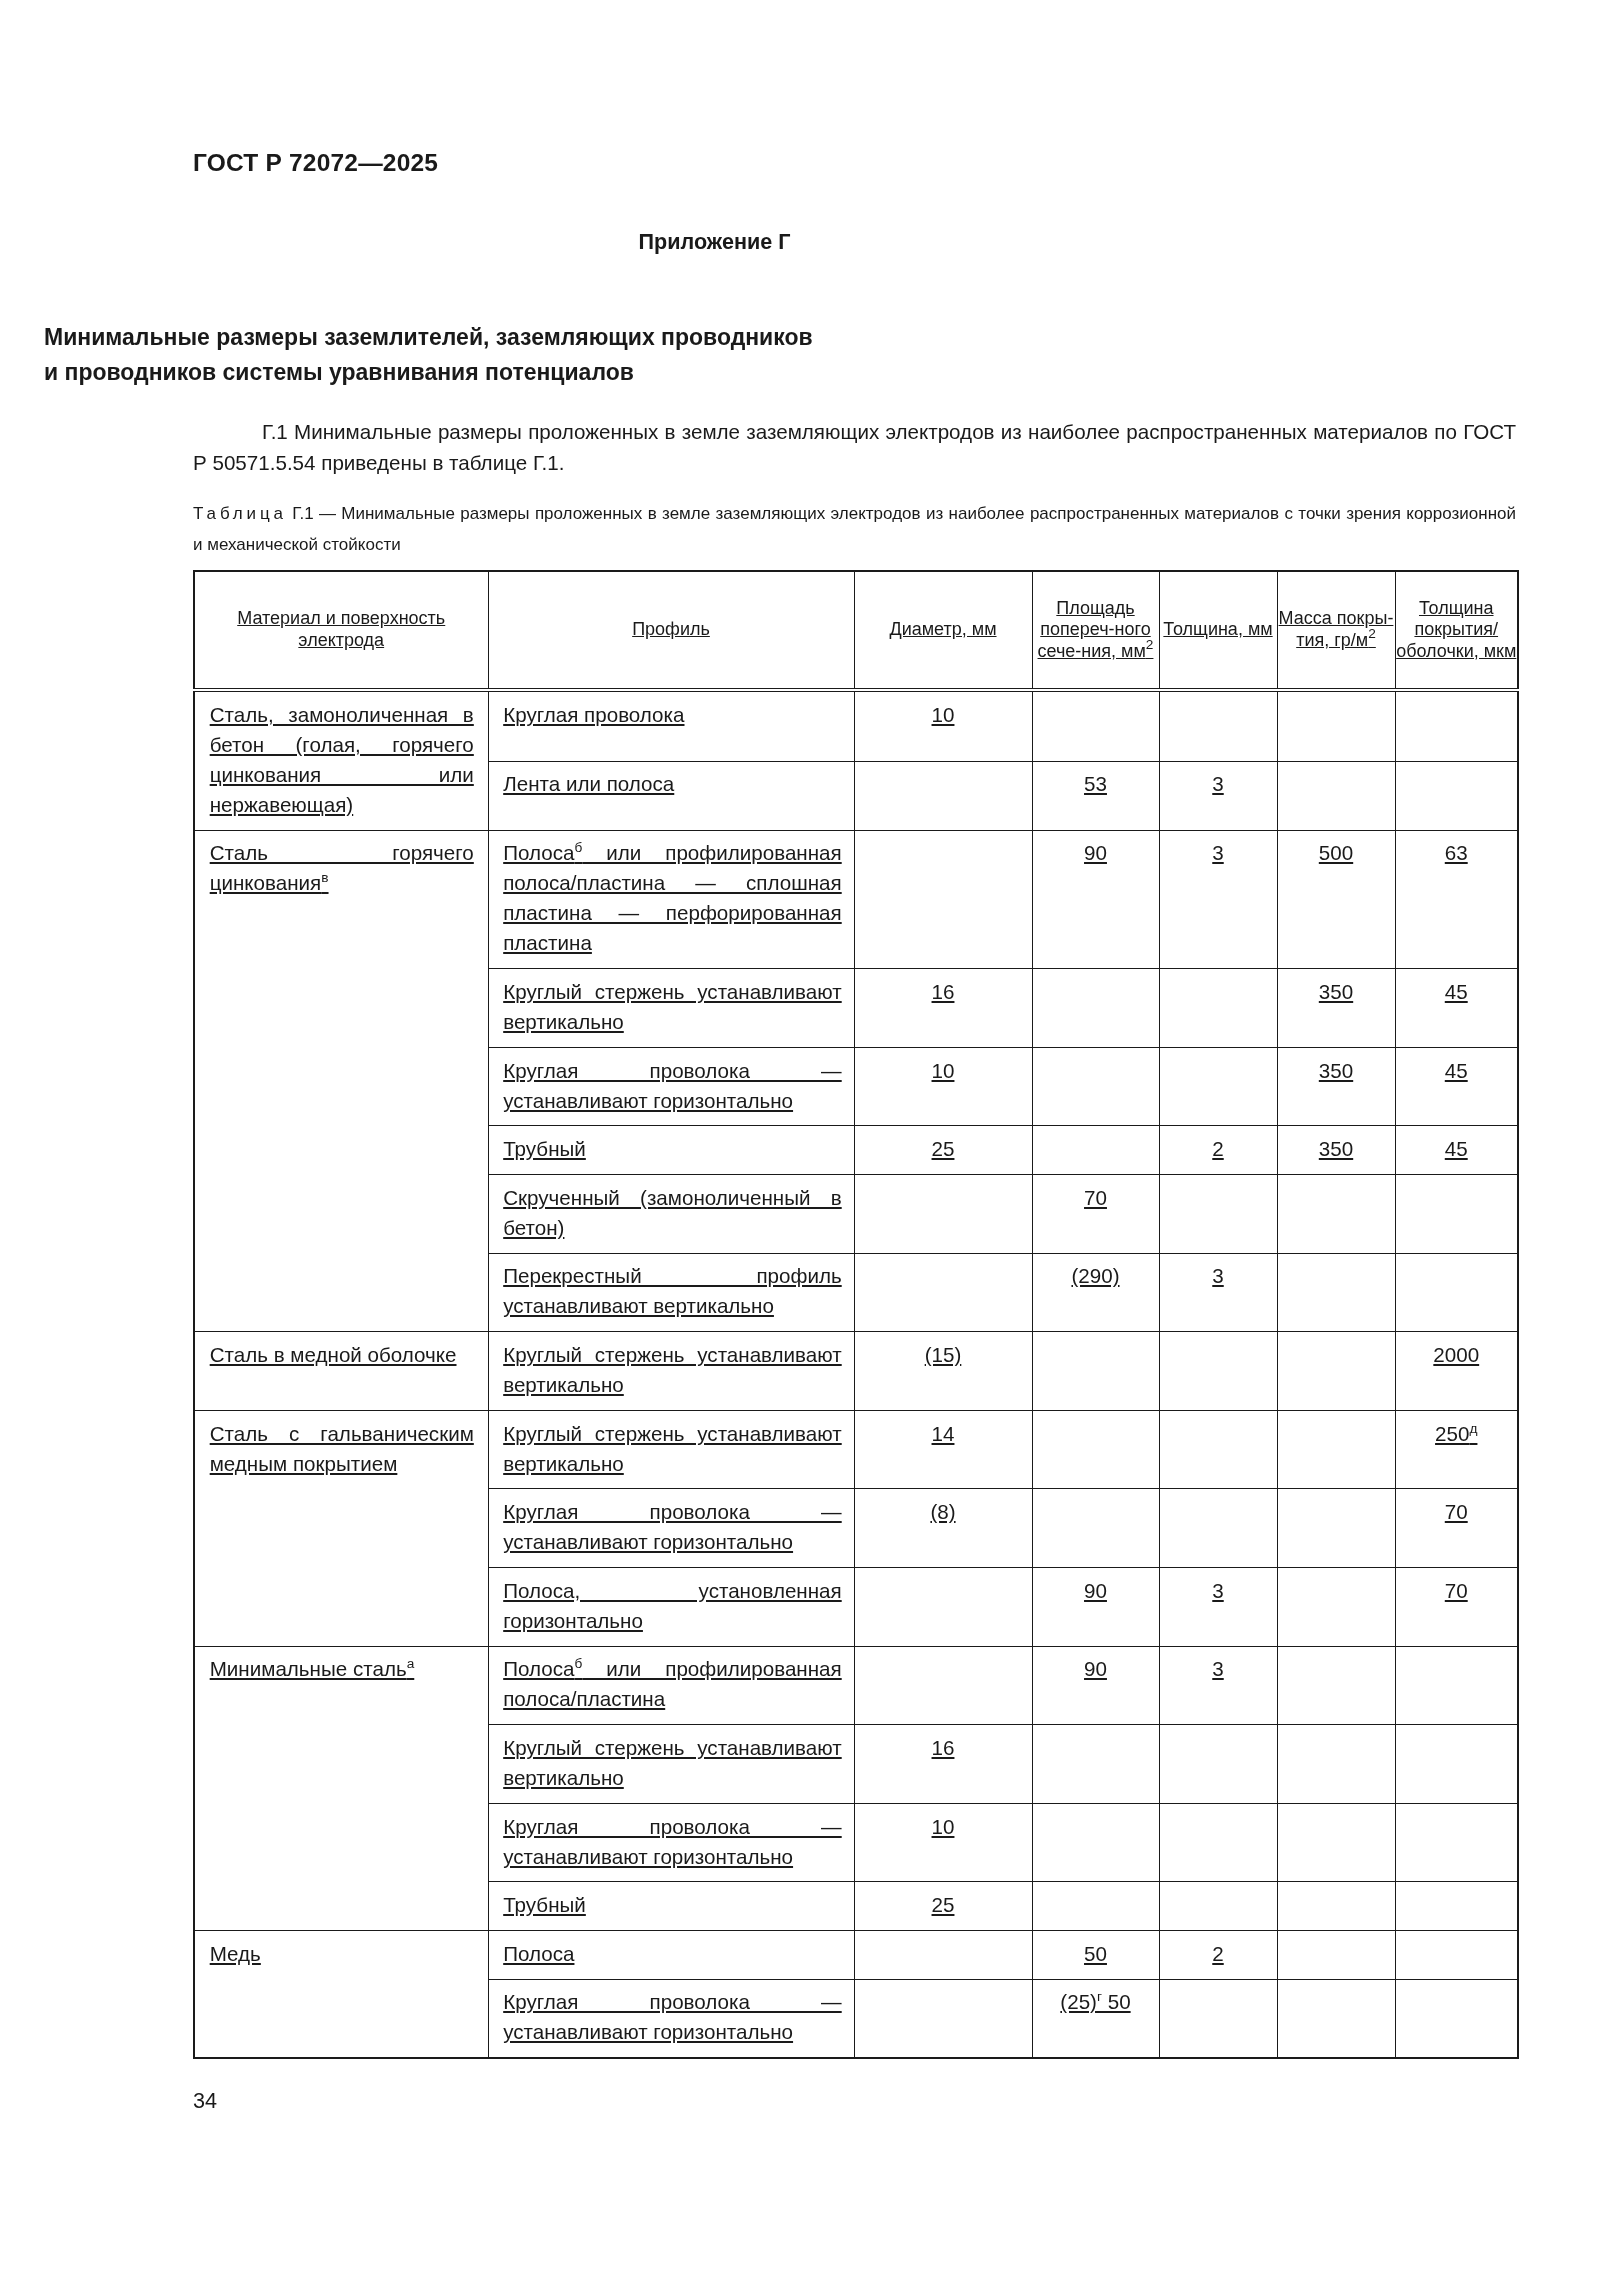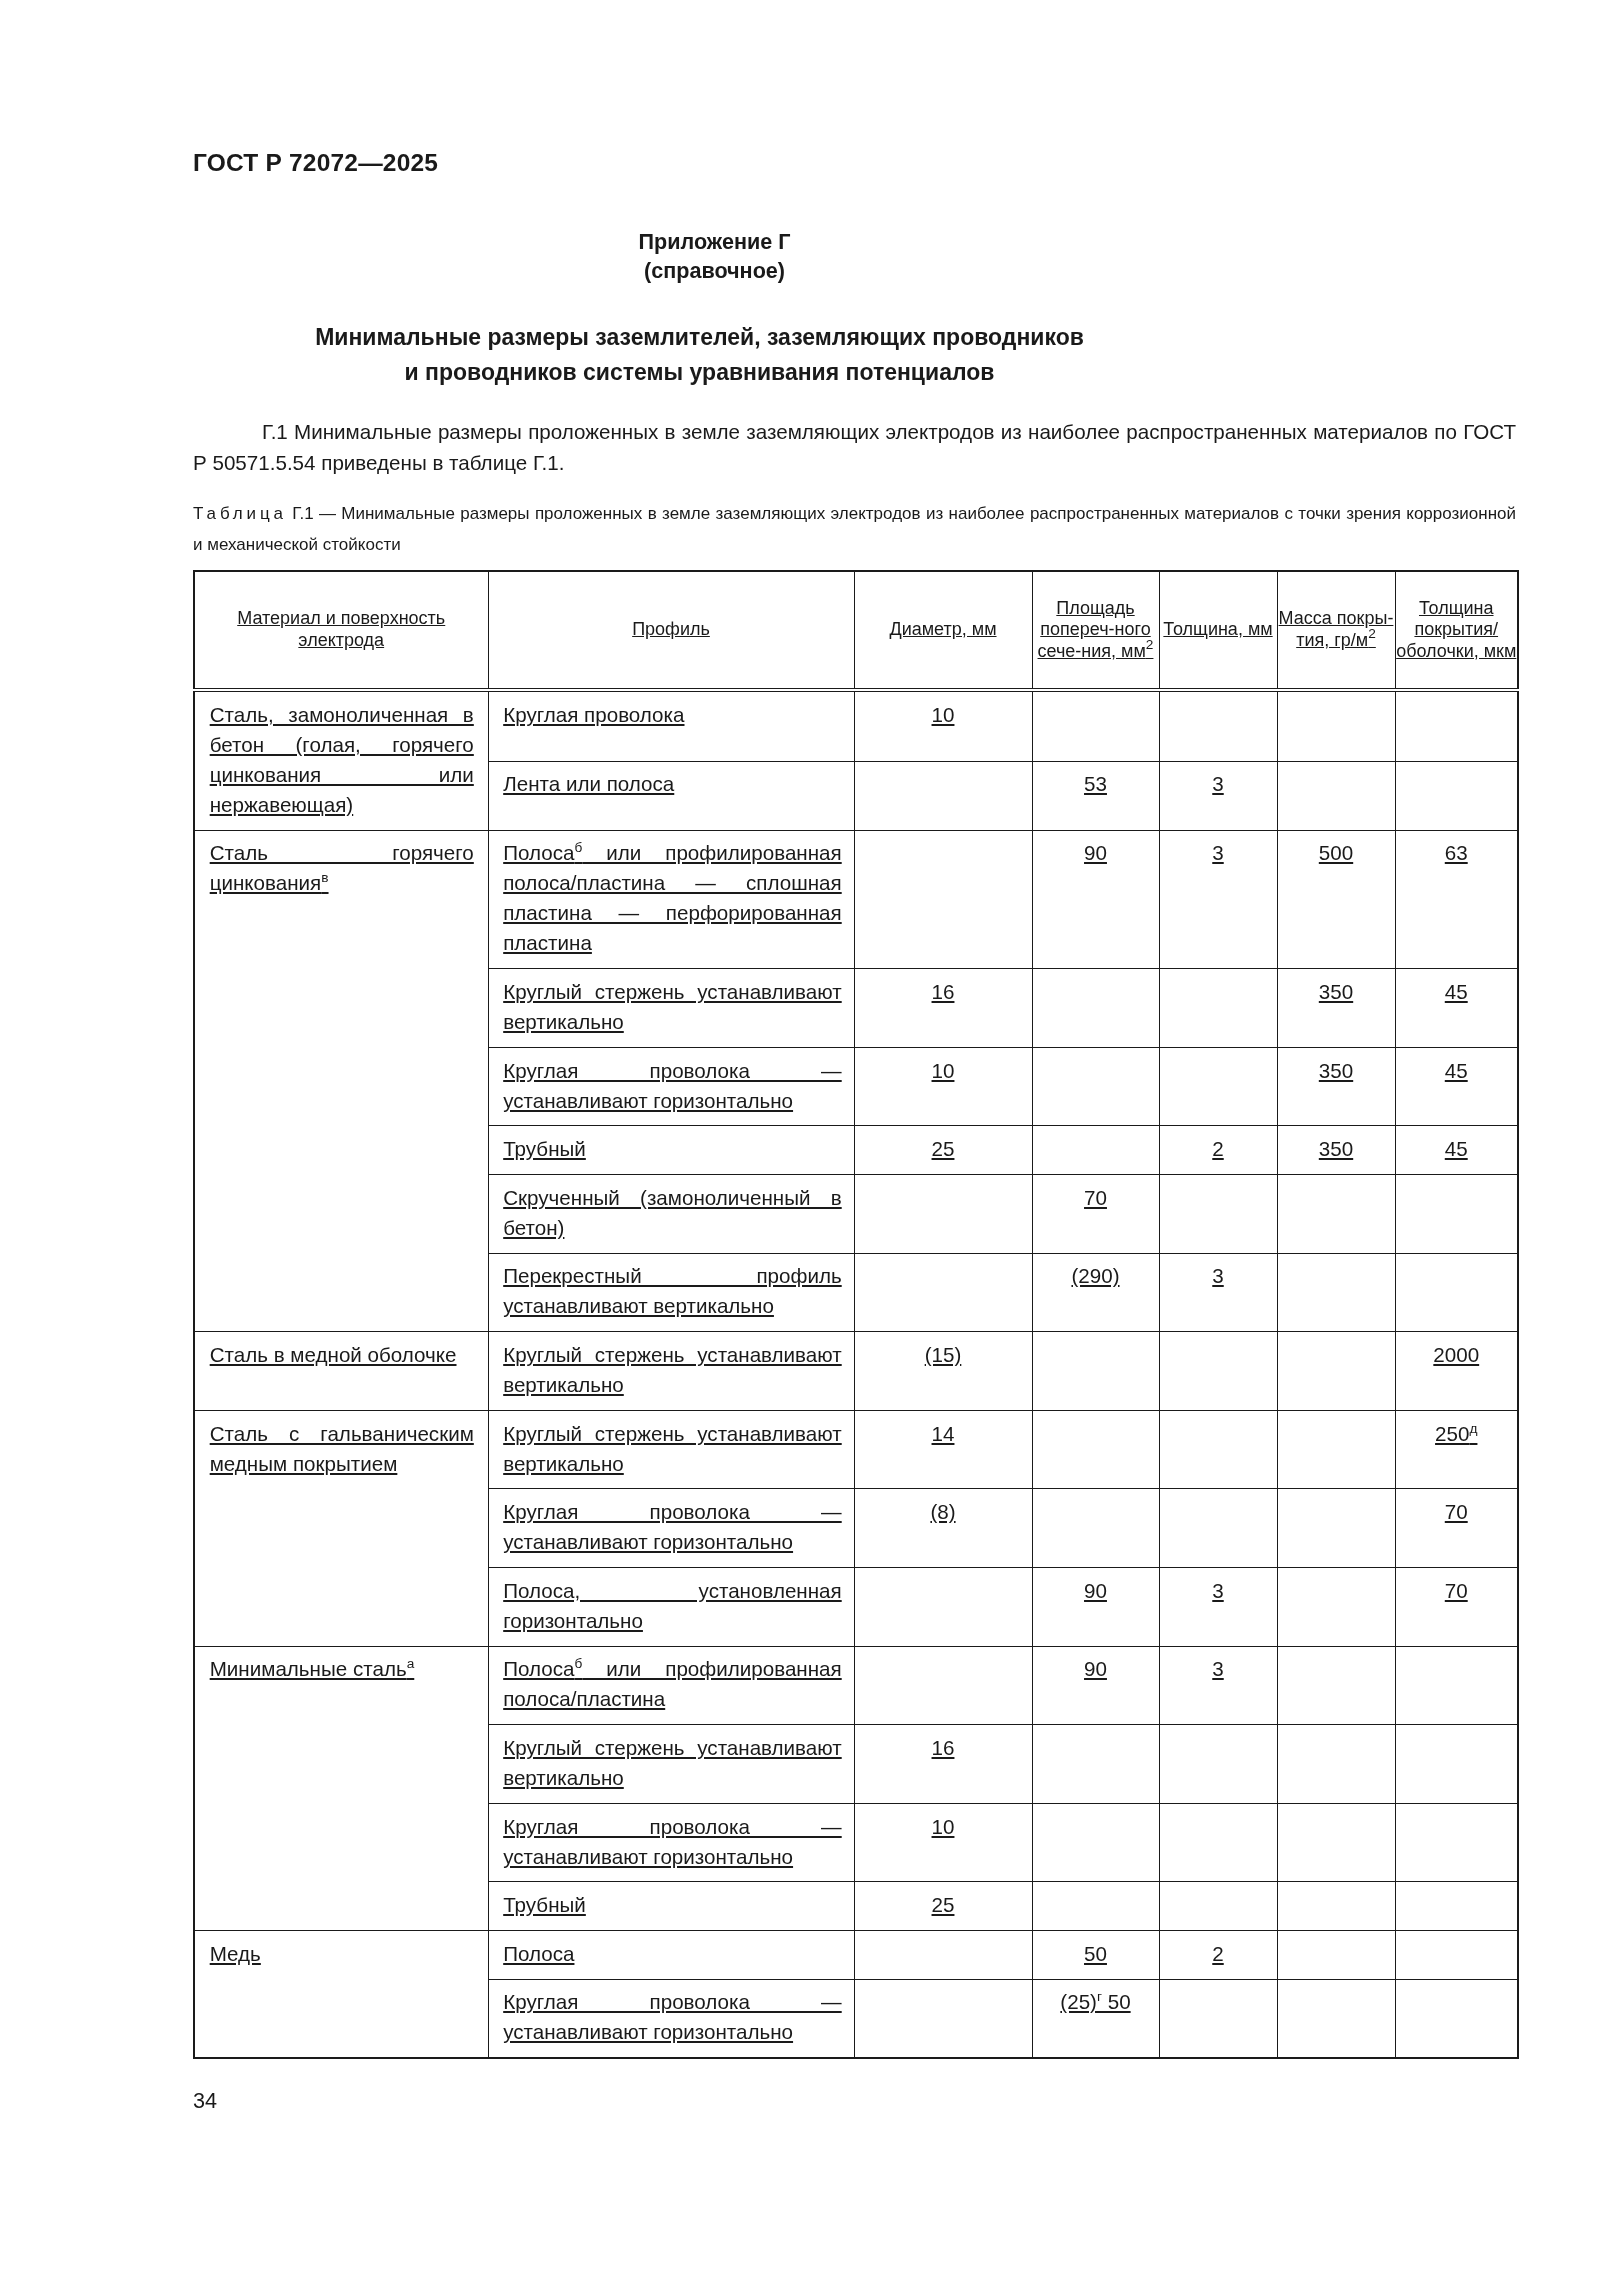--- a/index.html
+++ b/index.html
@@ -1,19 +1,19 @@
 <!DOCTYPE html>
 <html><head>
 <meta charset="utf-8">
 <style>
   html, body { margin: 0; padding: 0; background: #ffffff; }
   body { width: 1621px; height: 2293px; position: relative; font-family: "Liberation Sans", sans-serif; color: #1a1a1a; }
   .doc-code { position: absolute; left: 193px; top: 149px; font-size: 24.5px; font-weight: bold; letter-spacing: 0.2px; }
   .appendix { position: absolute; left: 0; width: 1429px; top: 227px; text-align: center; font-weight: bold; font-size: 21.6px; line-height: 29px; }
-  .title { position: absolute; left: 0; width: 1399px; top: 320px; text-align: center; font-weight: bold; font-size: 23px; line-height: 35px; }
+  .title { position: absolute; left: 0; width: 1399px; top: 320px; text-align: left; font-weight: bold; font-size: 23px; line-height: 35px; padding-left: 44px; }
   .para { position: absolute; left: 193px; width: 1323px; top: 416px; font-size: 20.6px; line-height: 31px; text-align: justify; text-indent: 69px; }
   .caption { position: absolute; left: 193px; width: 1323px; top: 498px; font-size: 17px; line-height: 31px; text-align: justify; }
   .caption .spaced { letter-spacing: 3.9px; }
   table.main { position: absolute; left: 193px; top: 570px; width: 1324px; border-collapse: collapse; font-size: 20.6px; table-layout: fixed; border: 2.9px solid #1a1a1a; text-decoration: underline; }
   table.main th, table.main td { border: 1.5px solid #1a1a1a; vertical-align: top; padding: 0; }
   table.main th { font-weight: normal; font-size: 18px; line-height: 21.6px; text-align: center; vertical-align: middle; height: 116px; border-bottom: 4.9px double #1a1a1a; }
   table.main td { line-height: 30px; padding-top: 7.8px; padding-bottom: 9.8px; }
   td.mat { padding-left: 14.7px !important; padding-right: 13.7px !important; text-align: justify; text-align-last: left; }
   td.prof { padding-left: 14.7px !important; padding-right: 11.8px !important; text-align: justify; text-align-last: left; margin-left: 31px; }
   td.num { text-align: center; }
@@ -21,21 +21,20 @@
   sup { font-size: 13.7px; line-height: 0; vertical-align: 7.8px; }
   .page-num { position: absolute; left: 193px; top: 2088px; font-size: 21.6px; }
 </style>
 </head>
 <body>
 
 <div class="doc-code">ГОСТ Р 72072—2025</div>
 
 <div class="appendix">
   <div>Приложение Г</div>
-  <div>(справочное)</div>
 </div>
 
 <div class="title">
   <div>Минимальные размеры заземлителей, заземляющих проводников</div>
   <div>и проводников системы уравнивания потенциалов</div>
 </div>
 
 <div class="para">Г.1  Минимальные размеры проложенных в земле заземляющих электродов из наиболее распространенных материалов по ГОСТ Р 50571.5.54 приведены в таблице Г.1.</div>
 
 <div class="caption"><span class="spaced">Таблица</span><span> Г.1 — Минимальные размеры проложенных в земле заземляющих электродов из наиболее распространенных материалов с точки зрения коррозионной и механической стойкости</span></div>

